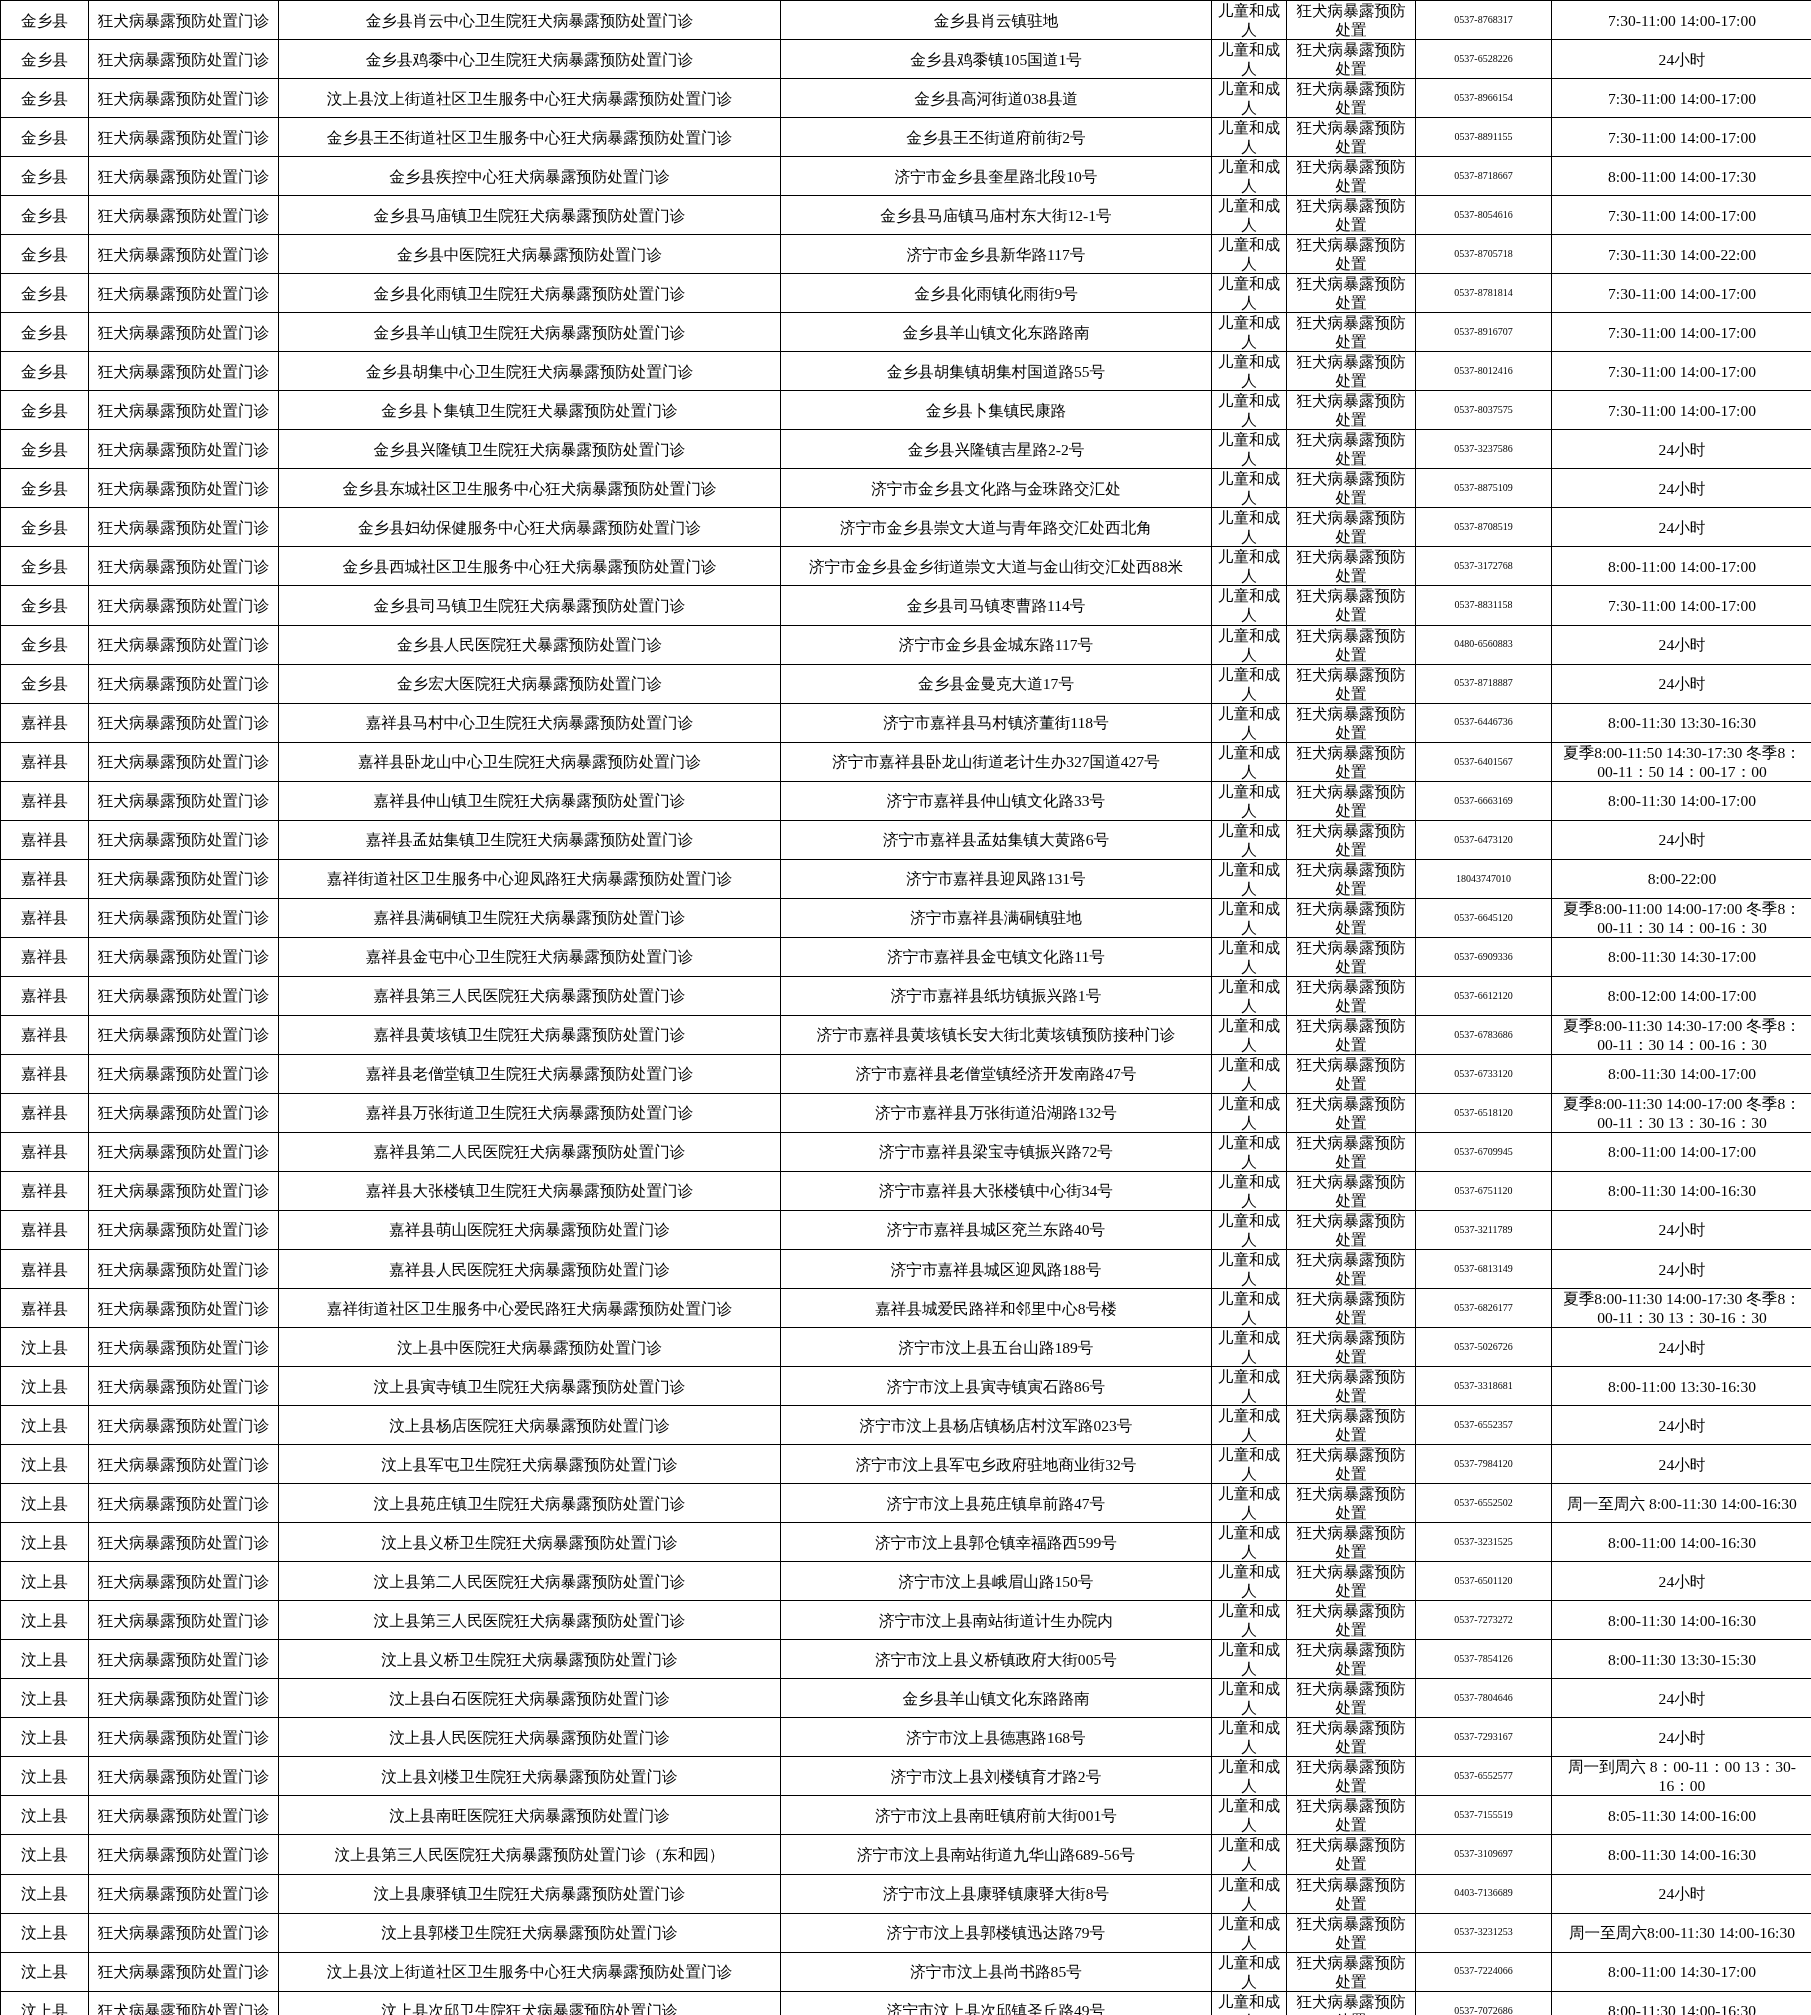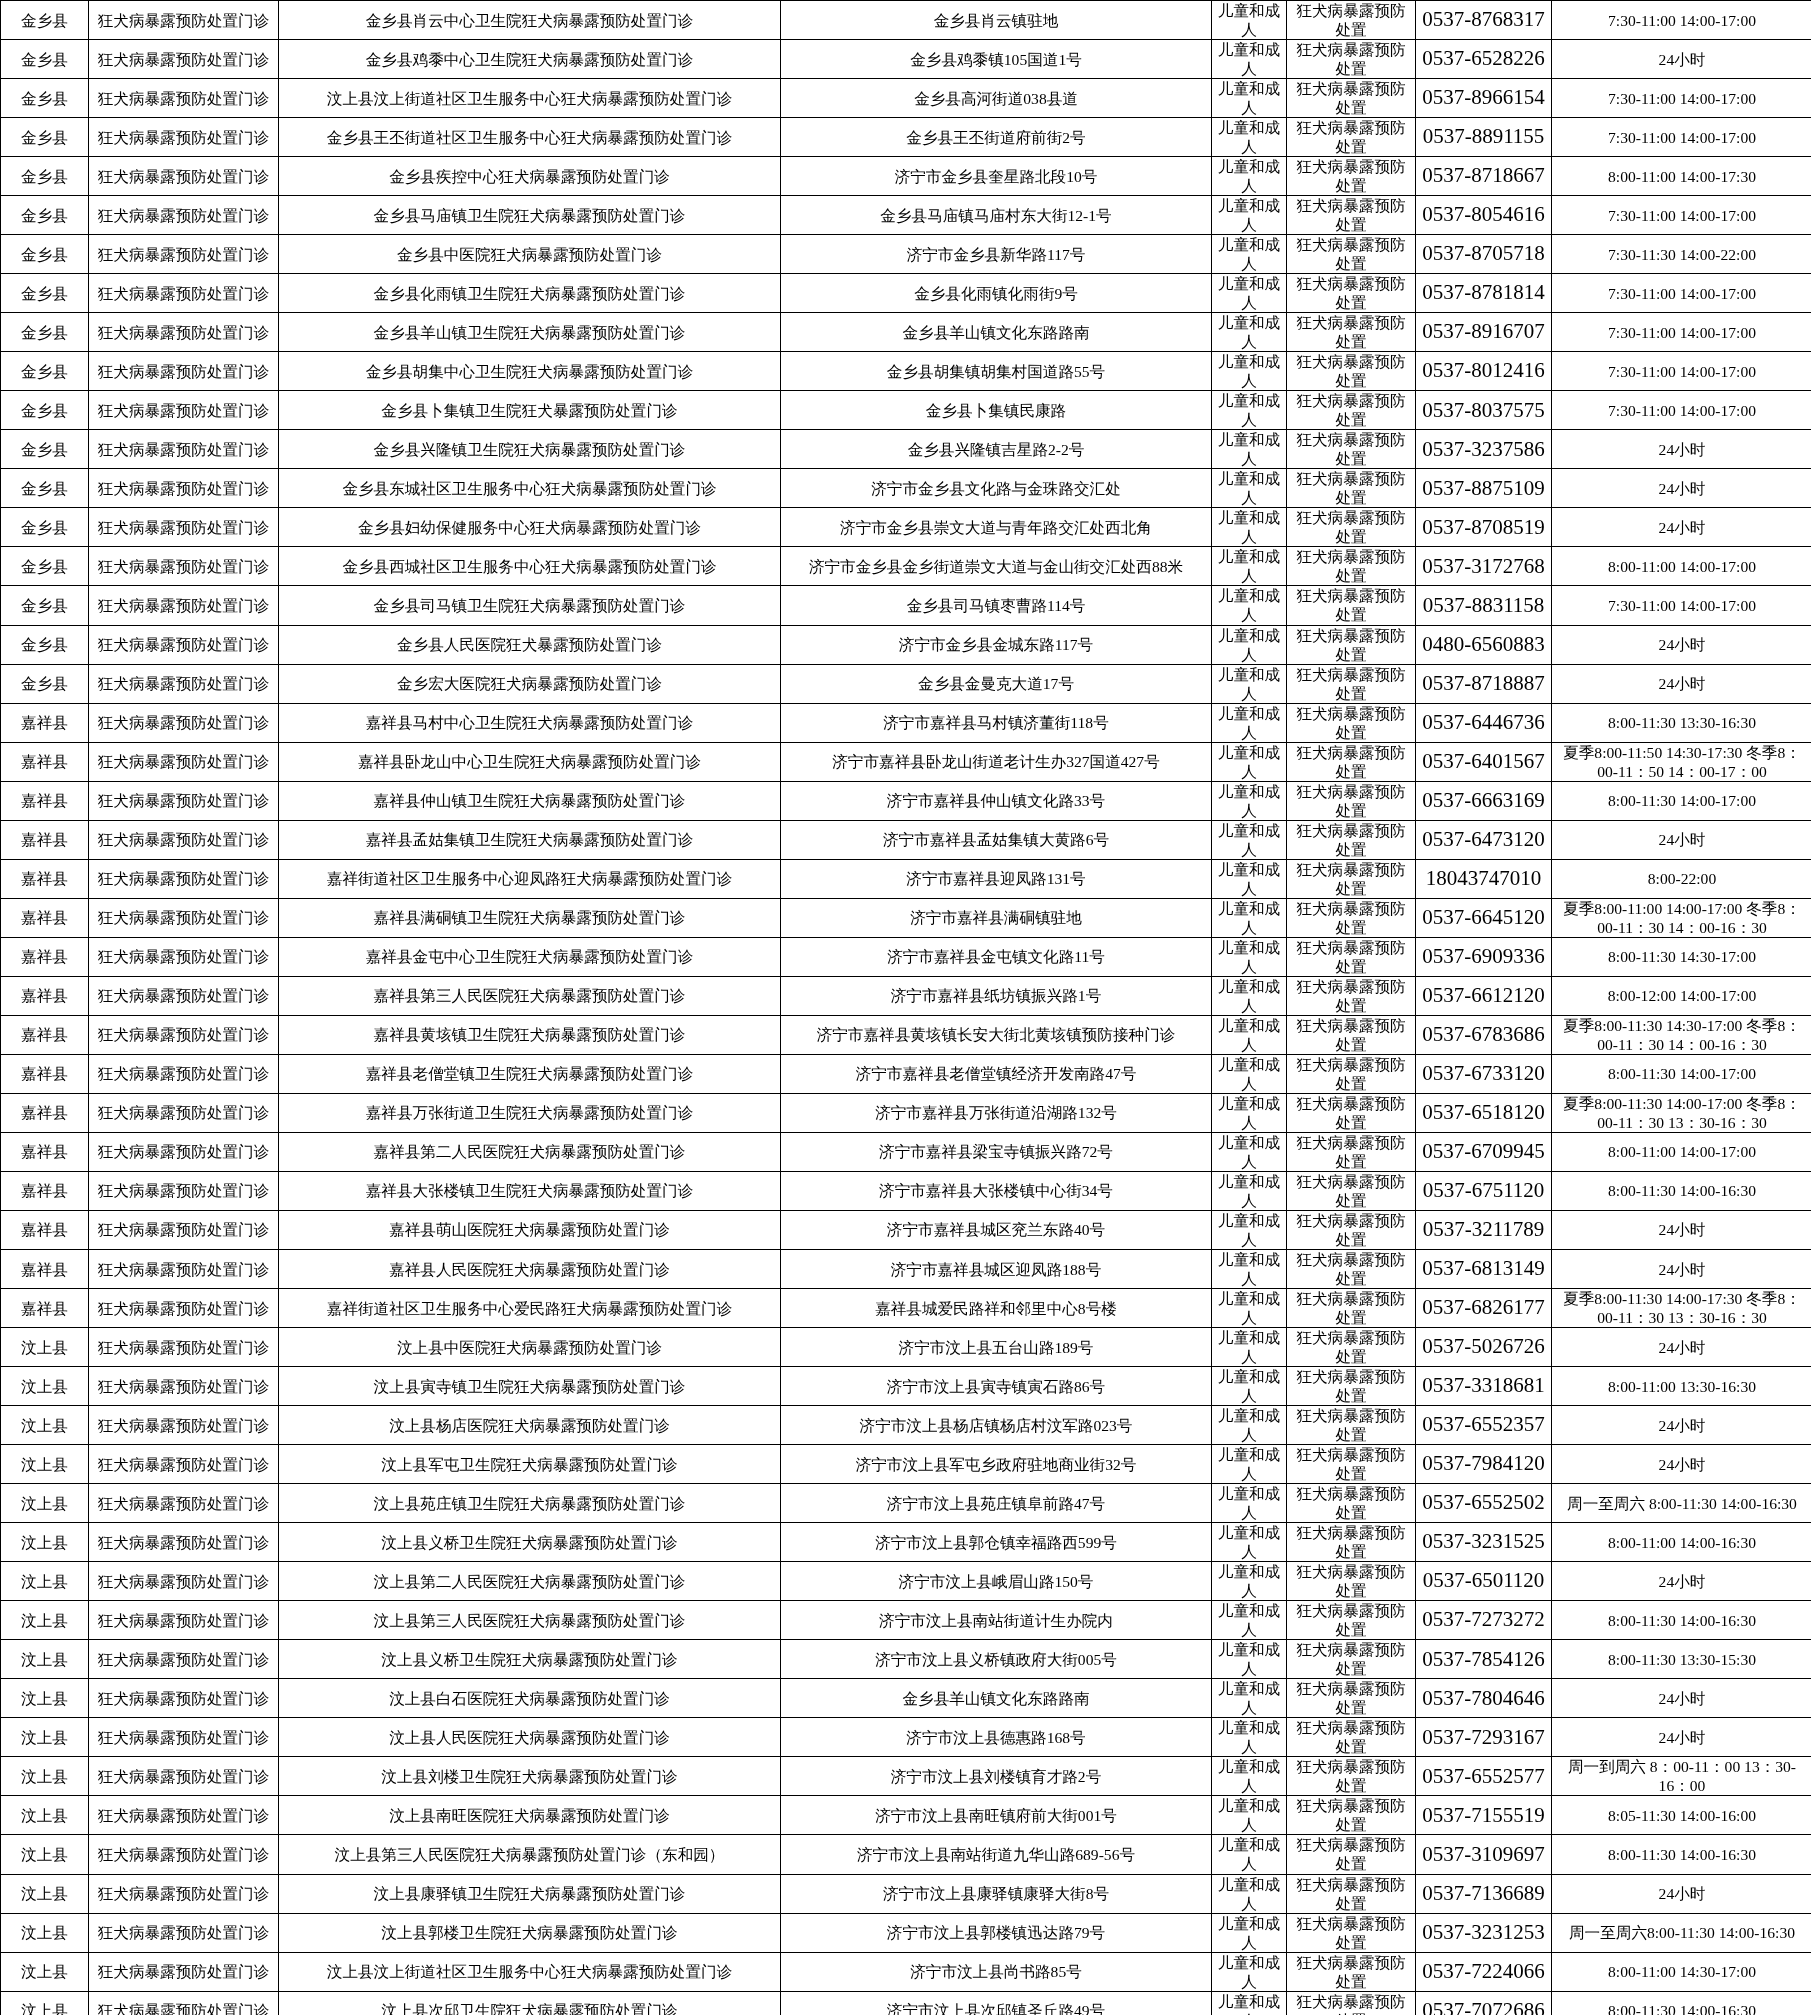--- a/index.html
+++ b/index.html
@@ -24,21 +24,21 @@
     height: 37px;
     text-align: center;
     vertical-align: middle;
     font-size: 15.6px;
     line-height: 1.22;
     padding: 0 3.4px;
     overflow: hidden;
     word-break: break-word;
   }
   table.clinics td.num {
-    font-size: 21px;
+    font-size: 10px;
     letter-spacing: 0px;
   }
 </style>
 </head>
 <body>
 
 <div class="sheet">
   <table class="clinics">
     <colgroup>
       <col style="width:88px">
@@ -579,21 +579,21 @@
     <td>8:00-11:30 14:00-16:30</td>
   </tr>
 
   <tr>
     <td>汶上县</td>
     <td>狂犬病暴露预防处置门诊</td>
     <td>汶上县康驿镇卫生院狂犬病暴露预防处置门诊</td>
     <td>济宁市汶上县康驿镇康驿大街8号</td>
     <td>儿童和成人</td>
     <td>狂犬病暴露预防处置</td>
-    <td class="num">0537-7136689</td>
+    <td class="num">0403-7136689</td>
     <td>24小时</td>
   </tr>
 
   <tr>
     <td>汶上县</td>
     <td>狂犬病暴露预防处置门诊</td>
     <td>汶上县郭楼卫生院狂犬病暴露预防处置门诊</td>
     <td>济宁市汶上县郭楼镇迅达路79号</td>
     <td>儿童和成人</td>
     <td>狂犬病暴露预防处置</td>

